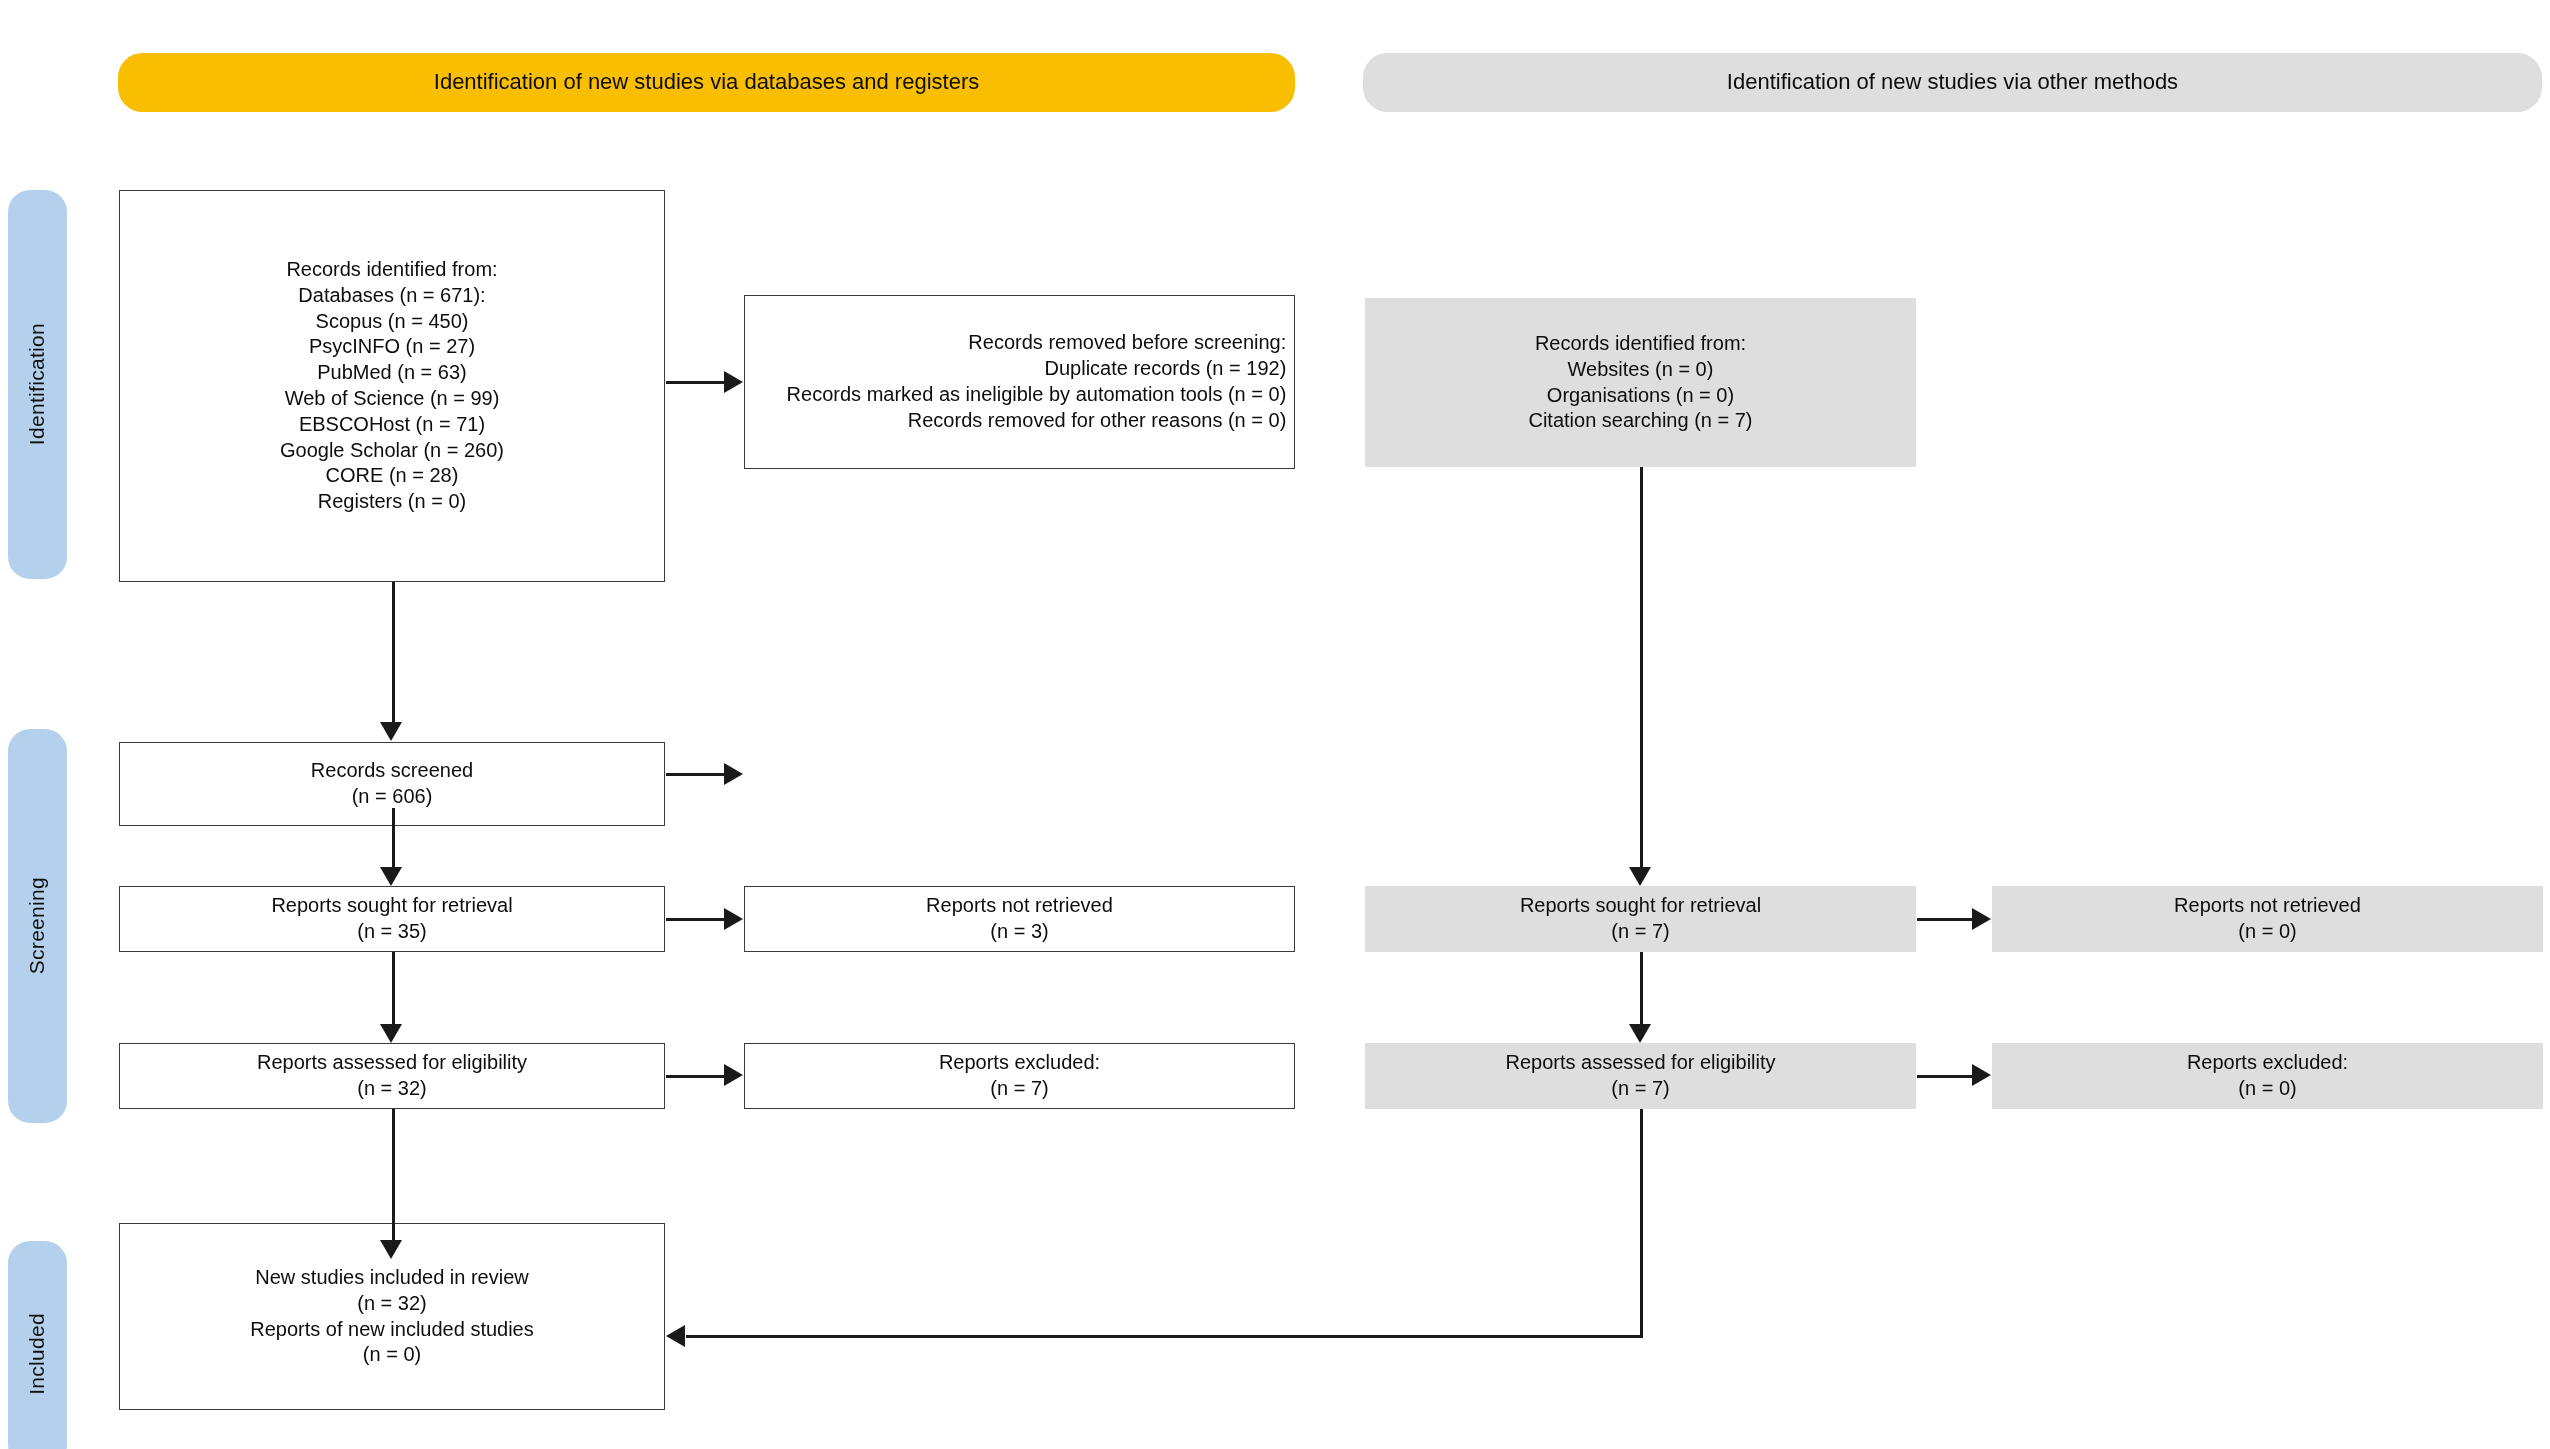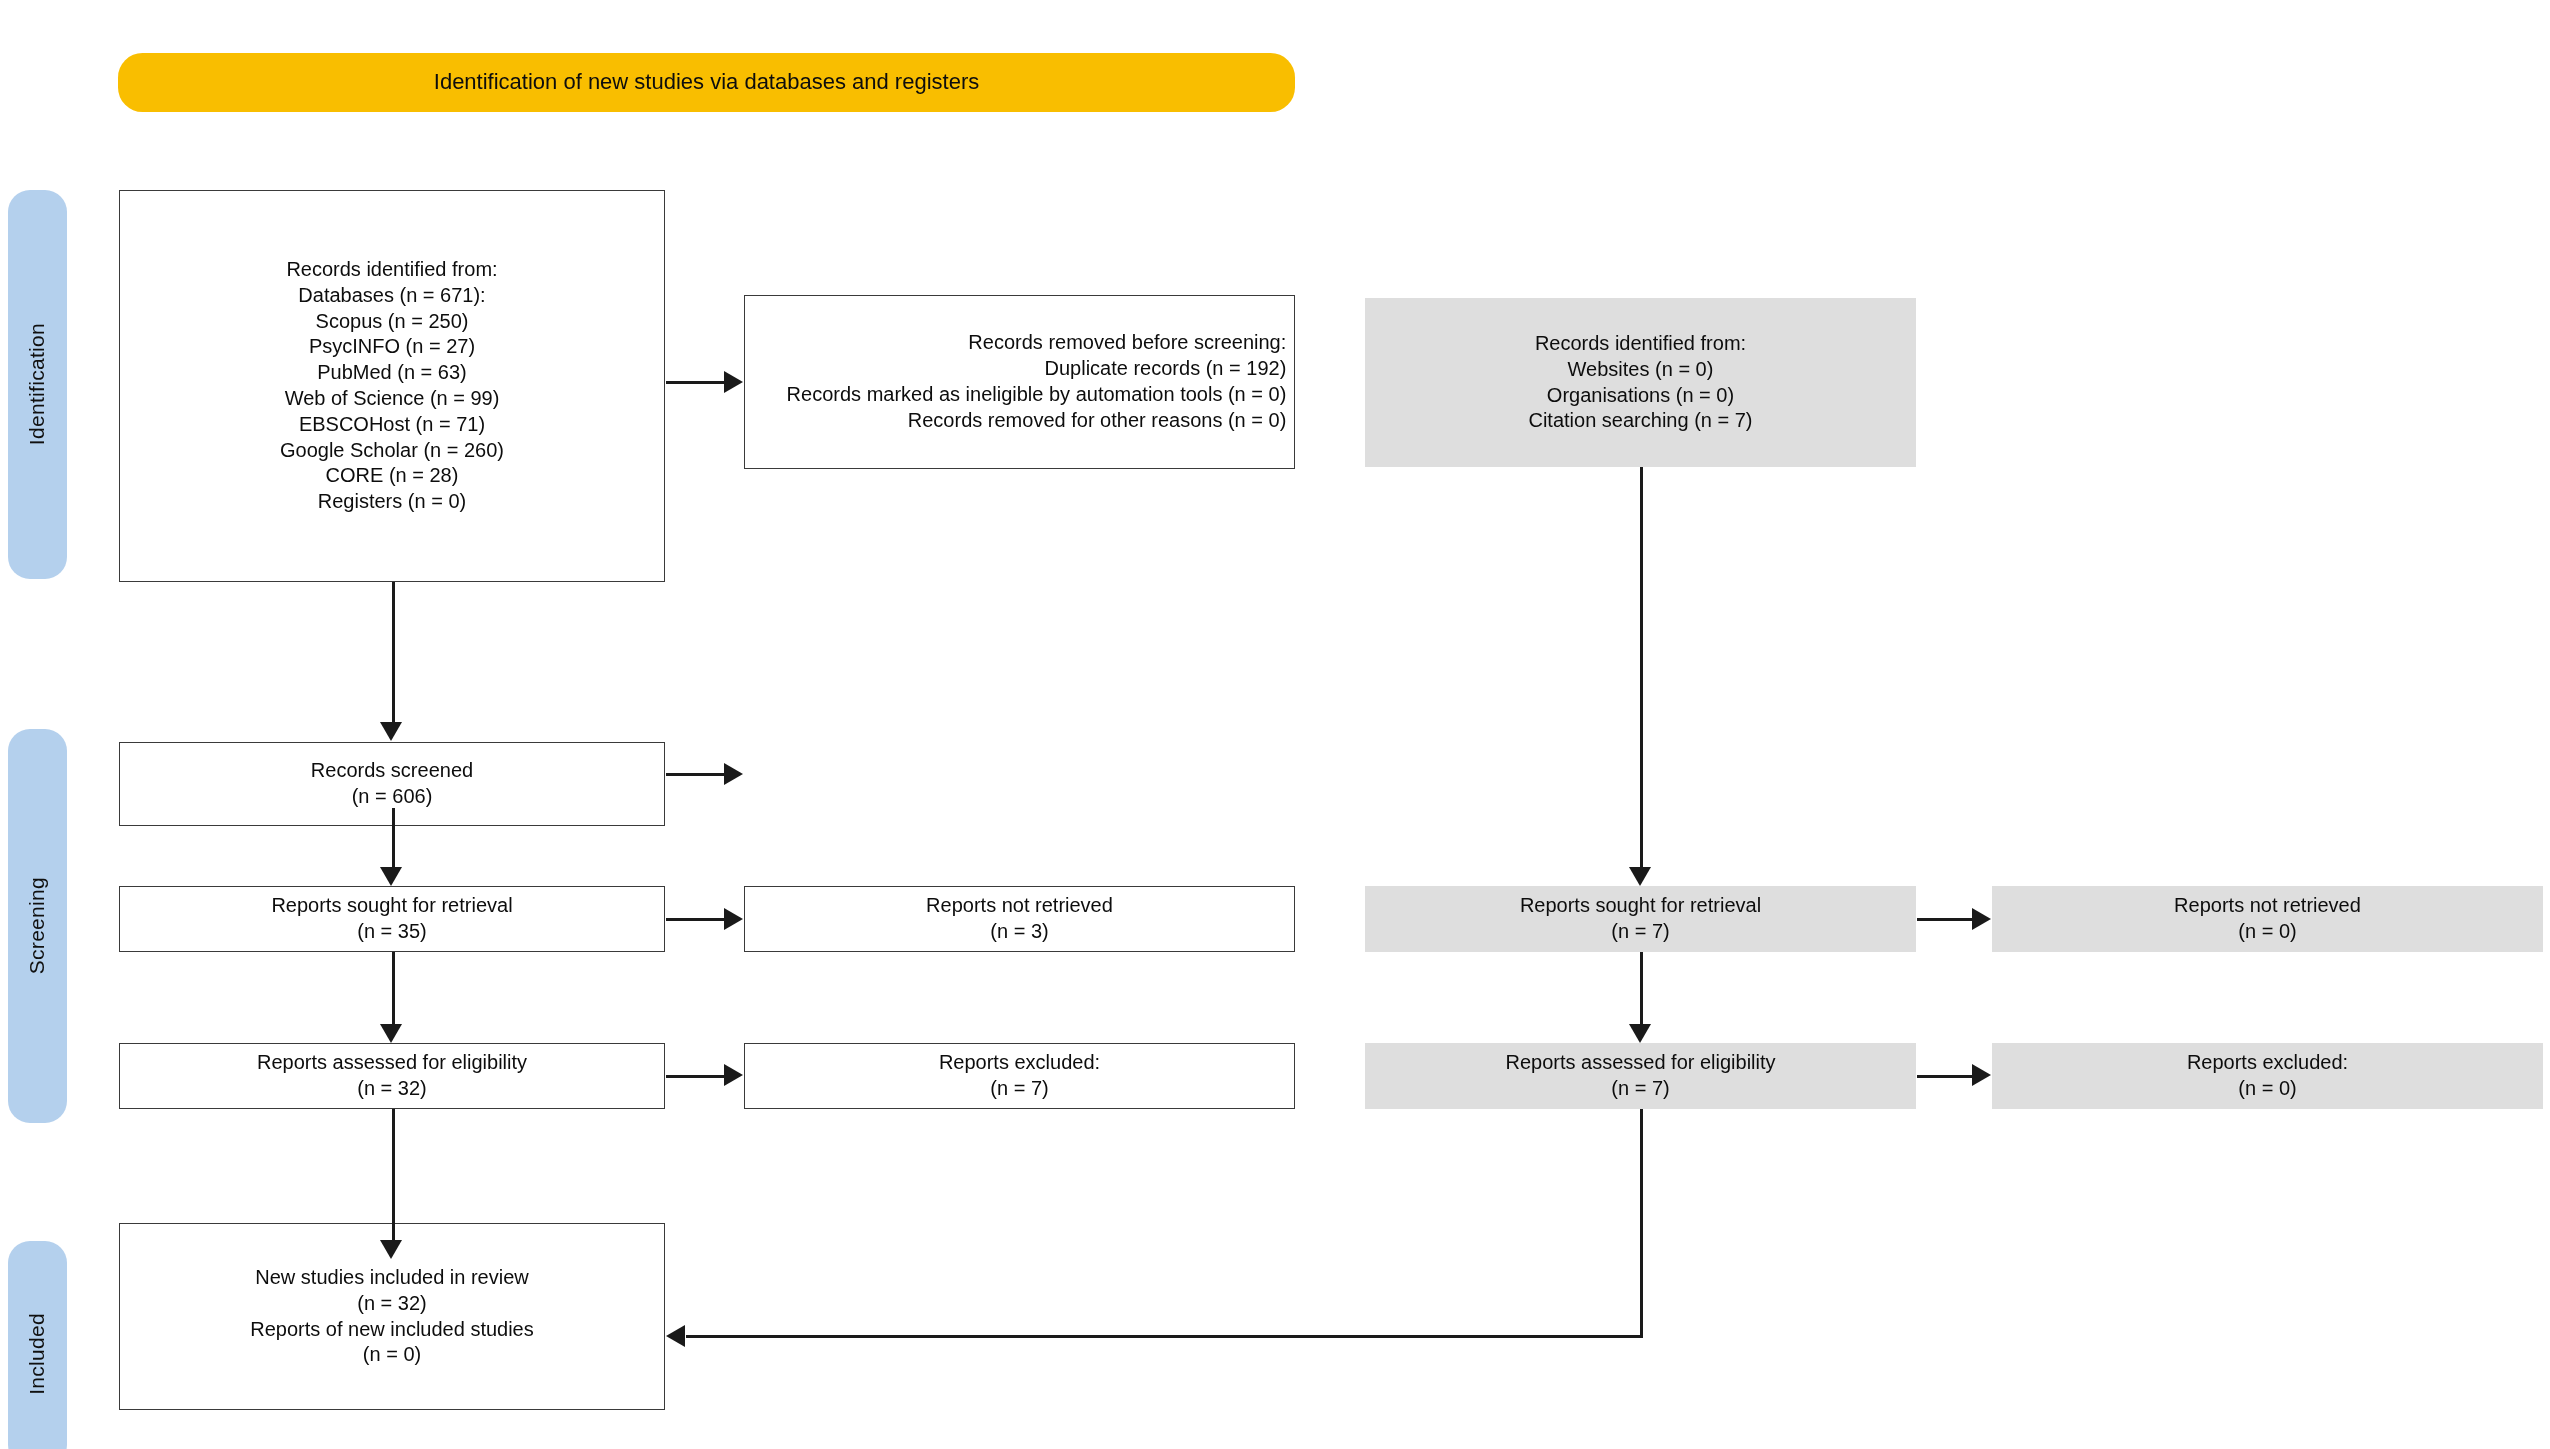--- a/index.html
+++ b/index.html
@@ -133,35 +133,38 @@
   }
 </style>
 </head>
 <body>
 
 <div id="canvas">
 
   <div class="banner banner-db">
     <span>Identification of new studies via databases and registers</span>
   </div>
+  <div class="banner banner-other">
+    <span>Identification of new studies via other methods</span>
+  </div>
 
   <div class="stage stage-identification">
     <span>Identification</span>
   </div>
   <div class="stage stage-screening">
     <span>Screening</span>
   </div>
   <div class="stage stage-included">
     <span>Included</span>
   </div>
 
   <div class="box b-identified">
     <span class="ln">Records identified from:</span>
     <span class="ln">Databases (n = 671):</span>
-    <span class="ln">Scopus (n = 250)</span>
+    <span class="ln">Scopus (n = 450)</span>
     <span class="ln">PsycINFO (n = 27)</span>
     <span class="ln">PubMed (n = 63)</span>
     <span class="ln">Web of Science (n = 99)</span>
     <span class="ln">EBSCOHost (n = 71)</span>
     <span class="ln">Google Scholar (n = 260)</span>
     <span class="ln">CORE (n = 28)</span>
     <span class="ln">Registers (n = 0)</span>
   </div>
 
   <div class="box b-removed">

